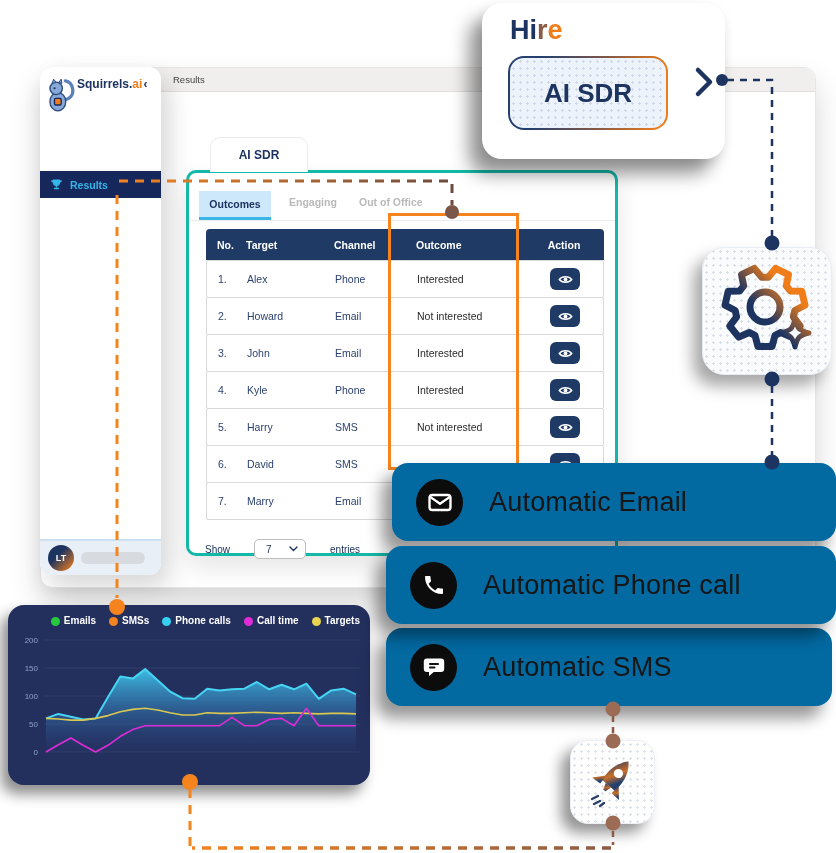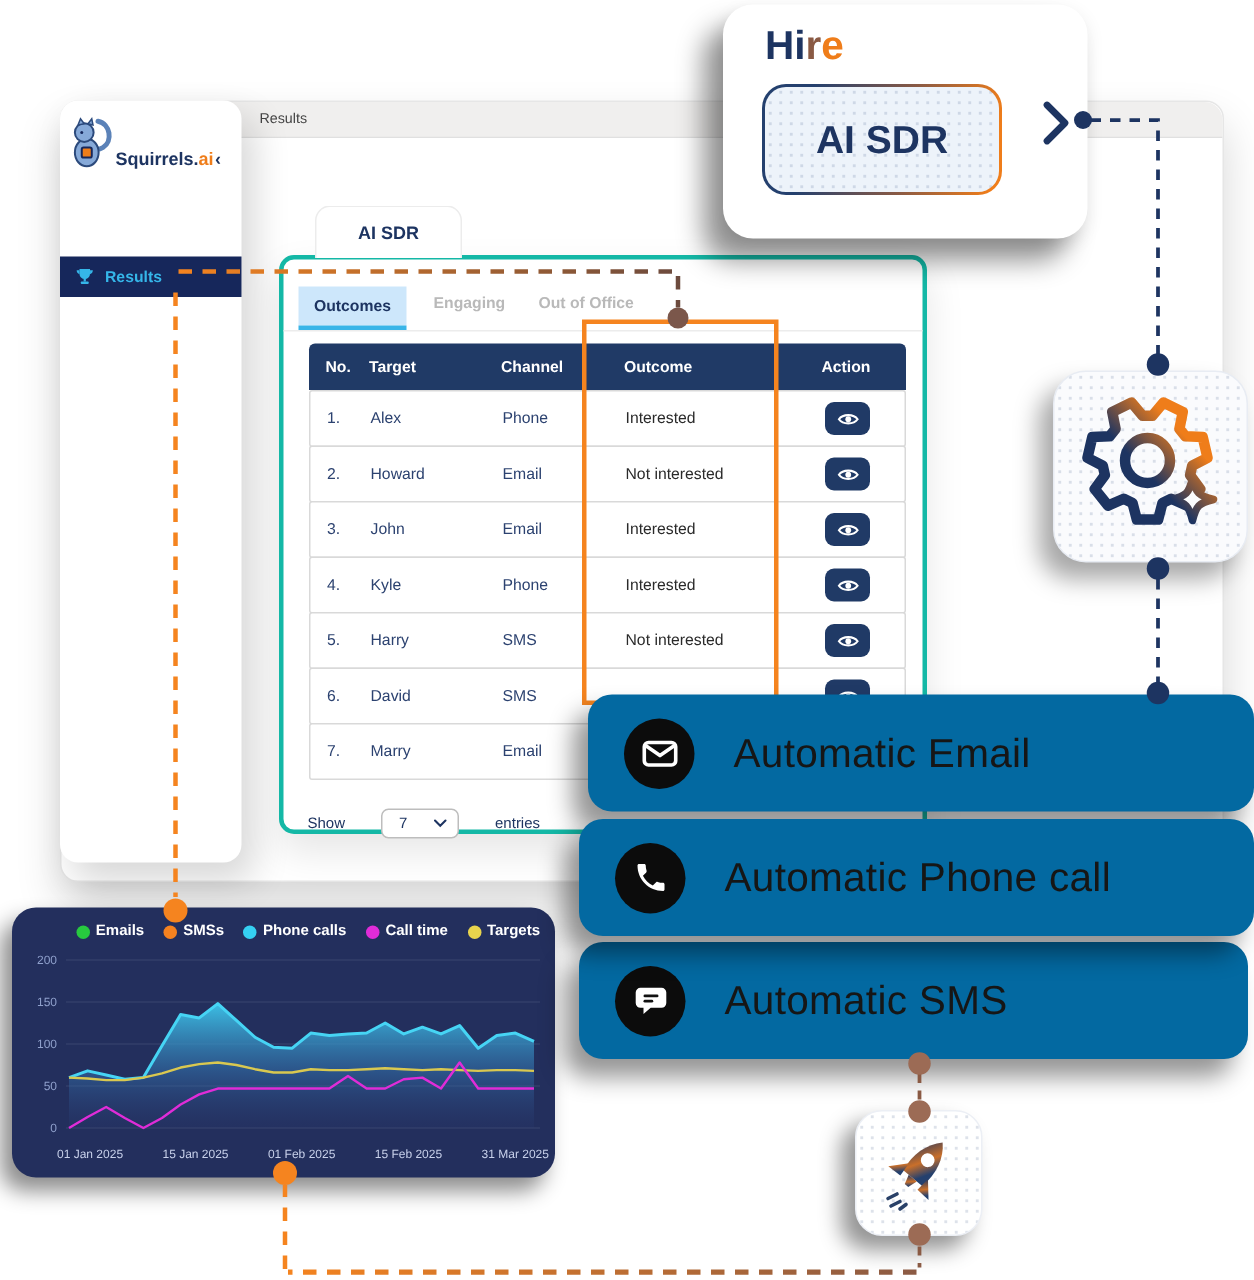--- a/index.html
+++ b/index.html
@@ -11,21 +11,21 @@
   .main-window { position:absolute; left:40px; top:67px; width:776px; height:521px;
     background:#fff; border:1px solid #e6e6e6; border-radius:12px;
     box-shadow:0 16px 30px rgba(0,0,0,.16); z-index:1; }
   .win-header { height:24px; background:#f0efee; border-bottom:1px solid #e0e0e0;
     border-radius:12px 12px 0 0; position:relative; }
   .win-title { position:absolute; left:132px; top:6px; font-size:9.5px; color:#444; }
 
   
   .sidebar { position:absolute; left:40px; top:67px; width:121px; height:508px;
     background:#fff; border-radius:12px; box-shadow:8px 12px 24px rgba(0,0,0,.16); z-index:2; }
-  .logo-row { display:flex; align-items:flex-end; gap:0; padding:10px 4px 0 7px; }
+  .logo-row { display:flex; align-items:flex-start; gap:0; padding:10px 4px 0 7px; }
   .brand { font-size:12px; font-weight:800; color:#1d3461; white-space:nowrap; }
   .brand .accent { color:#ef7d1a; }
   .collapse { font-size:12px; color:#1d3461; font-weight:700; cursor:pointer; margin-left:1px; }
   .side-item { position:absolute; left:0; right:0; height:27px; display:flex; align-items:center;
     gap:7px; padding:0 10px; font-size:10.5px; font-weight:700; color:#1d3461; cursor:pointer; }
   .side-item .grow { flex:1; }
   .item-missions { top:76px; }
   .item-missions .chev { color:#5f6f9d; font-size:11px; }
   .item-results { top:104px; background:#16275b; color:#35b6e9; }
   .sb-footer { position:absolute; left:0; right:0; bottom:0; height:36px; background:#e9eff7;
@@ -156,20 +156,24 @@
       <svg width="13" height="13" viewBox="0 0 14 14" fill="#35b6e9">
         <path d="M3.2 1.5h7.6v3.4a3.8 3.8 0 0 1-7.6 0z"></path>
         <path d="M1.2 2.4h2v2.8A2.9 2.9 0 0 1 1.2 2.4z"></path>
         <path d="M12.8 2.4h-2v2.8a2.9 2.9 0 0 0 2-2.8z"></path>
         <rect x="6.2" y="8" width="1.6" height="2.4"></rect>
         <rect x="4.2" y="10.4" width="5.6" height="1.8" rx="0.5"></rect>
       </svg>
       <span>Results</span>
     </div>
 
+    <div class="sb-footer">
+      <div class="avatar">LT</div>
+      <div class="user-bar"></div>
+    </div>
   </div>
 
   <div class="folder-tab">AI SDR</div>
 
   <div class="results-panel">
     <div class="subtab subtab-active">Outcomes</div>
     <div class="subtab subtab-engaging">Engaging</div>
     <div class="subtab subtab-ooo">Out of Office</div>
     <div class="tabs-divider"></div>
     <div class="subtab-underline"></div>
@@ -388,27 +392,20 @@
         <text x="30" y="65.5" text-anchor="end" fill="#8fa0cc" font-size="8" font-family="Liberation Sans, sans-serif">100</text>
         <line x1="36" x2="352" y1="35" y2="35" stroke="#3b4770" stroke-width="0.7"></line>
         <text x="30" y="37.5" text-anchor="end" fill="#8fa0cc" font-size="8" font-family="Liberation Sans, sans-serif">150</text>
         <line x1="36" x2="352" y1="7" y2="7" stroke="#3b4770" stroke-width="0.7"></line>
         <text x="30" y="9.5" text-anchor="end" fill="#8fa0cc" font-size="8" font-family="Liberation Sans, sans-serif">200</text>
         <path d="M38.0 85.4 L50.4 80.9 L62.8 83.7 L75.2 86.5 L87.6 85.4 L100.0 64.1 L112.4 43.4 L124.8 45.6 L137.2 36.1 L149.6 47.3 L162.0 58.5 L174.4 65.2 L186.8 65.8 L199.2 55.7 L211.6 57.4 L224.0 56.3 L236.4 55.7 L248.8 49.0 L261.2 56.3 L273.6 51.8 L286.0 56.3 L298.4 50.7 L310.8 65.8 L323.2 57.4 L335.6 55.7 L348.0 61.3 L348 119 L38 119 Z" fill="url(#areaGrad)" stroke="none"></path>
         <polyline points="38.0,85.4 50.4,80.9 62.8,83.7 75.2,86.5 87.6,85.4 100.0,64.1 112.4,43.4 124.8,45.6 137.2,36.1 149.6,47.3 162.0,58.5 174.4,65.2 186.8,65.8 199.2,55.7 211.6,57.4 224.0,56.3 236.4,55.7 248.8,49.0 261.2,56.3 273.6,51.8 286.0,56.3 298.4,50.7 310.8,65.8 323.2,57.4 335.6,55.7 348.0,61.3" fill="none" stroke="#46d4f4" stroke-width="2" stroke-linejoin="round"></polyline>
         <polyline points="38.0,85.4 50.4,86.0 62.8,87.1 75.2,87.1 87.6,85.4 100.0,82.6 112.4,78.7 124.8,76.4 137.2,75.3 149.6,77.0 162.0,79.8 174.4,82.0 186.8,82.0 199.2,79.8 211.6,80.4 224.0,80.4 236.4,79.8 248.8,79.2 261.2,79.8 273.6,80.4 286.0,79.8 298.4,80.4 310.8,80.9 323.2,80.4 335.6,80.4 348.0,80.9" fill="none" stroke="#d9c850" stroke-width="1.6" stroke-linejoin="round"></polyline>
         <polyline points="38.0,119.0 50.4,111.7 62.8,105.0 75.2,112.3 87.6,119.0 100.0,112.3 112.4,103.3 124.8,96.6 137.2,92.7 149.6,92.7 162.0,92.7 174.4,92.7 186.8,92.7 199.2,92.7 211.6,92.7 224.0,84.3 236.4,92.7 248.8,92.7 261.2,86.5 273.6,85.4 286.0,92.7 298.4,75.3 310.8,92.7 323.2,92.7 335.6,92.7 348.0,92.7" fill="none" stroke="#e02cd8" stroke-width="1.6" stroke-linejoin="round"></polyline>
       </svg>
-    <div class="xlabels" id="chart-xlabels">
-        <span class="xlabel">01 Jan 2025</span>
-        <span class="xlabel">15 Jan 2025</span>
-        <span class="xlabel">01 Feb 2025</span>
-        <span class="xlabel">15 Feb 2025</span>
-        <span class="xlabel">31 Mar 2025</span>
-      </div>
   </div>
 
   <div class="rocket-card dotted">
     <svg width="56" height="56" viewBox="0 0 56 56">
       <defs>
         <linearGradient id="rocketGrad" x1="0" y1="0" x2="1" y2="1">
           <stop offset="0" stop-color="#1d3461"></stop>
             <stop offset="0.5" stop-color="#c96f2a"></stop>
             <stop offset="0.8" stop-color="#24406e"></stop>
         </linearGradient>

